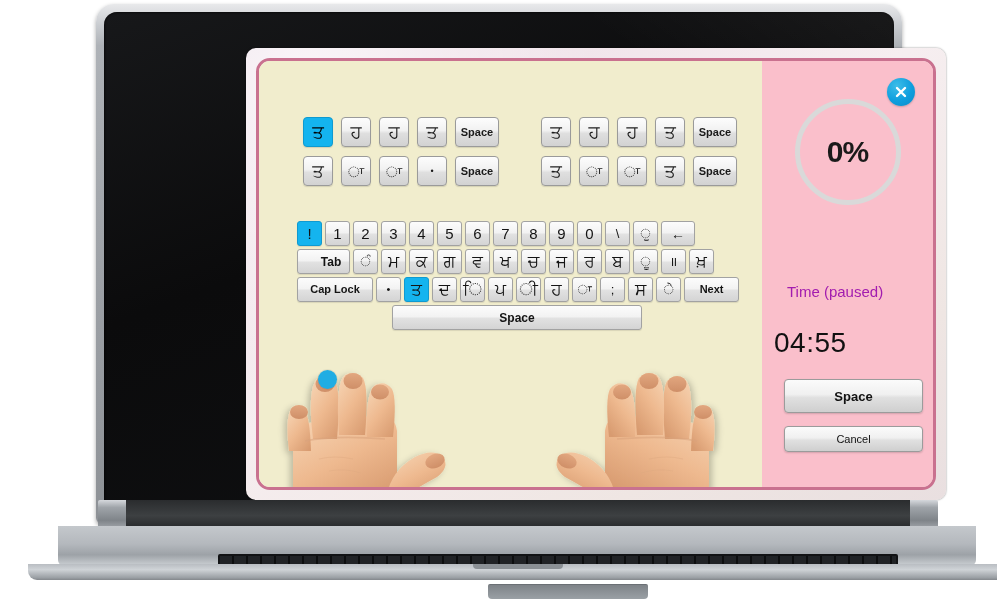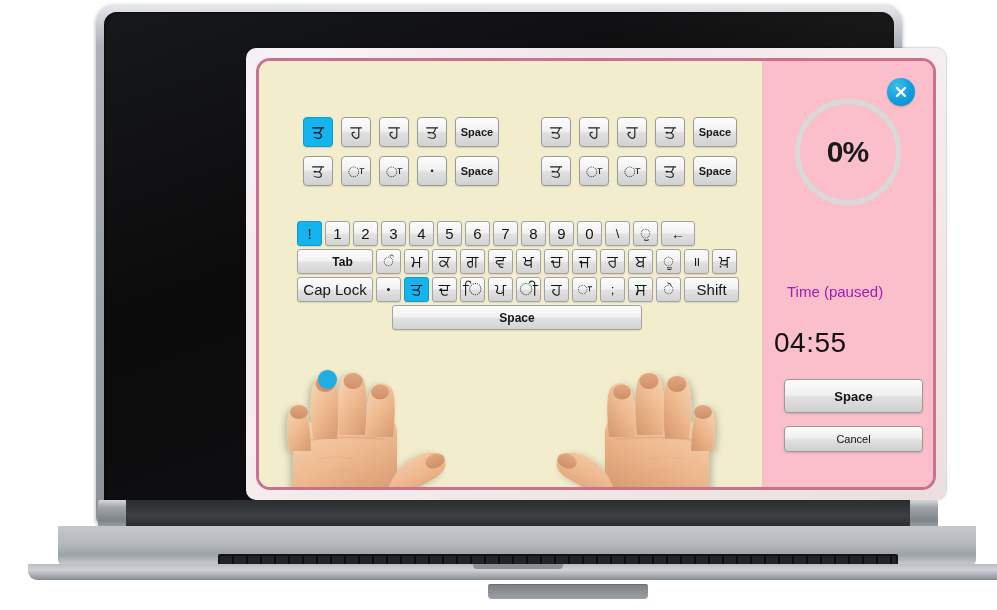--- a/index.html
+++ b/index.html
@@ -139,24 +139,24 @@
     border:1px solid #a2a2a2;border-radius:3px;
     background:linear-gradient(180deg,#fcfcfc 0%,#f2f2f2 48%,#e2e2e2 52%,#d4d4d4 100%);
     display:flex;align-items:center;justify-content:center;
     font-size:17px;color:#141414;line-height:1;
     box-shadow:0 1px 1px rgba(0,0,0,.10);
     flex:0 0 auto;
     padding:0 2px;
     box-sizing:border-box;
   }
   .k.lbl{font-size:12px;font-weight:700;}
-  .k.lbl-sm{font-size:15px;font-weight:400;}
+  .k.lbl-sm{font-size:11px;font-weight:700;}
   .k.active{background:#14b4ef;border-color:#0f9ad0;}
   .k.w-num{width:25px;font-size:15px;}
-  .k.w-tab{width:76px;padding-left:17px;}
+  .k.w-tab{width:53px;padding-left:17px;}
   .k.w-cap{width:76px;}
   .k.w-lsh{width:86px;}
   .k.w-rsh{width:68px;}
   .k.w-ent{width:55px;}
   .k.w-bsp{width:34px;font-size:14px;}
   .k.w-space{width:250px;}
   .vkb-space-row{display:flex;justify-content:center;margin-top:3px;}
   .k.sym{font-size:13px;}
   .k.sym-sm{font-size:11px;}
 
@@ -304,21 +304,21 @@
               <div class="k active">ਤ</div>
               <div class="k">ਦ</div>
               <div class="k">ਿ</div>
               <div class="k">ਪ</div>
               <div class="k">ੀ</div>
               <div class="k">ਹ</div>
               <div class="k sym">ਾ</div>
               <div class="k sym">;</div>
               <div class="k">ਸ</div>
               <div class="k sym">ੇ</div>
-              <div class="k w-ent lbl-sm">Shift</div>
+              <div class="k w-ent lbl-sm">Next</div>
             </div>
 
 
             <div class="vkb-space-row">
               <div class="k w-space lbl">Space</div>
             </div>
           </div>
 
           <div class="hands">
 

